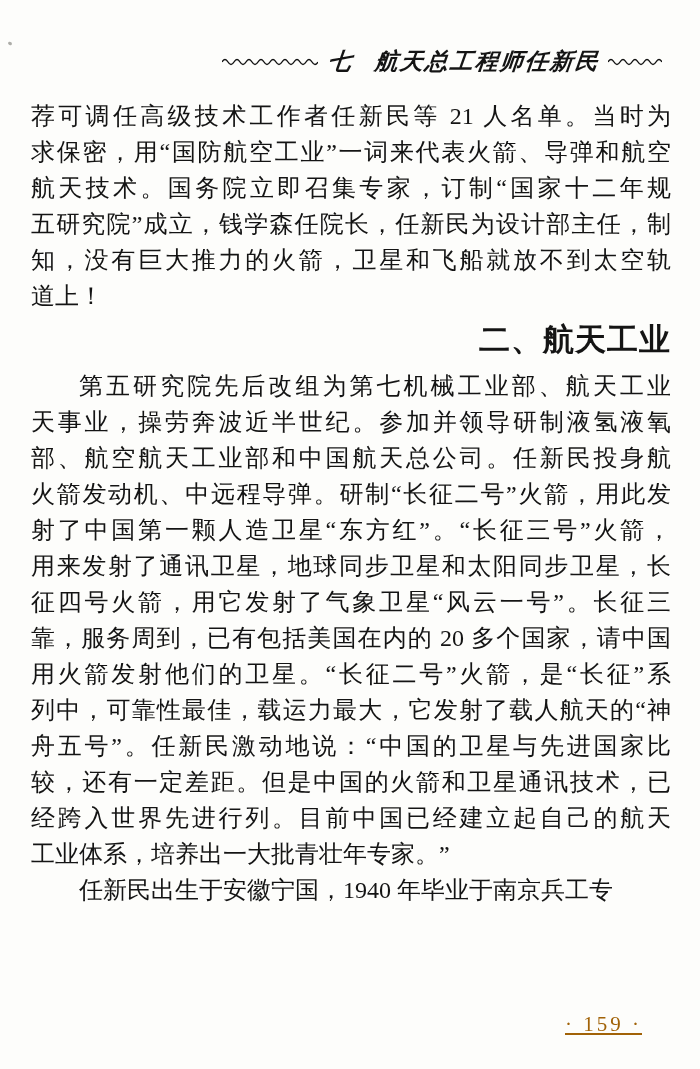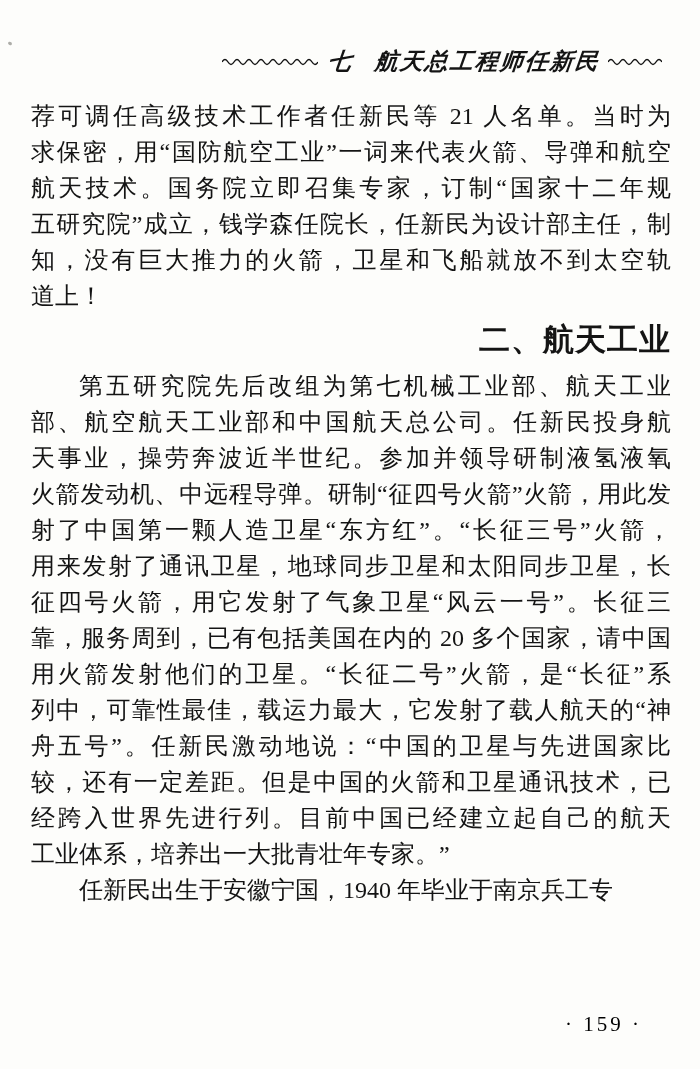--- a/index.html
+++ b/index.html
@@ -45,21 +45,21 @@
   .noj { text-align-last: left; font-family: Liberation Serif, serif; }
   .indent { text-indent: 2em; }
   .sec {
     margin: 6px 0 8px 0;
     font-size: 31px; line-height: 40px;
     font-weight: bold; text-align: right;
     letter-spacing: 1px;
   }
   .pagenum {
     position: absolute; top: 1012px; right: 58px;
-    font-size: 21px; letter-spacing: 3px; color: #000000;
+    font-size: 21px; letter-spacing: 3px; color: #a16207; text-decoration: underline;
   }
 </style>
 </head>
 <body>
 
 <div class="page">
 
   <div class="speck"></div>
 
   <div class="header">
@@ -77,23 +77,23 @@
     <div class="line">荐可调任高级技术工作者任新民等 21 人名单。当时为</div>
     <div class="line">求保密，用“国防航空工业”一词来代表火箭、导弹和航空</div>
     <div class="line">航天技术。国务院立即召集专家，订制“国家十二年规</div>
     <div class="line">五研究院”成立，钱学森任院长，任新民为设计部主任，制</div>
     <div class="line">知，没有巨大推力的火箭，卫星和飞船就放不到太空轨</div>
     <div class="line noj">道上！</div>
 
     <h2 class="sec">二、航天工业</h2>
 
     <div class="line indent">第五研究院先后改组为第七机械工业部、航天工业</div>
+    <div class="line">天事业，操劳奔波近半世纪。参加并领导研制液氢液氧</div>
     <div class="line">部、航空航天工业部和中国航天总公司。任新民投身航</div>
-    <div class="line">天事业，操劳奔波近半世纪。参加并领导研制液氢液氧</div>
-    <div class="line">火箭发动机、中远程导弹。研制“征四号火箭”火箭，用此发</div>
+    <div class="line">火箭发动机、中远程导弹。研制“长征二号”火箭，用此发</div>
     <div class="line">射了中国第一颗人造卫星“东方红”。“长征三号”火箭，</div>
     <div class="line">用来发射了通讯卫星，地球同步卫星和太阳同步卫星，长</div>
     <div class="line">征四号火箭，用它发射了气象卫星“风云一号”。长征三</div>
     <div class="line">靠，服务周到，已有包括美国在内的 20 多个国家，请中国</div>
     <div class="line">用火箭发射他们的卫星。“长征二号”火箭，是“长征”系</div>
     <div class="line">列中，可靠性最佳，载运力最大，它发射了载人航天的“神</div>
     <div class="line">舟五号”。任新民激动地说：“中国的卫星与先进国家比</div>
     <div class="line">较，还有一定差距。但是中国的火箭和卫星通讯技术，已</div>
     <div class="line">经跨入世界先进行列。目前中国已经建立起自己的航天</div>
     <div class="line noj">工业体系，培养出一大批青壮年专家。”</div>

